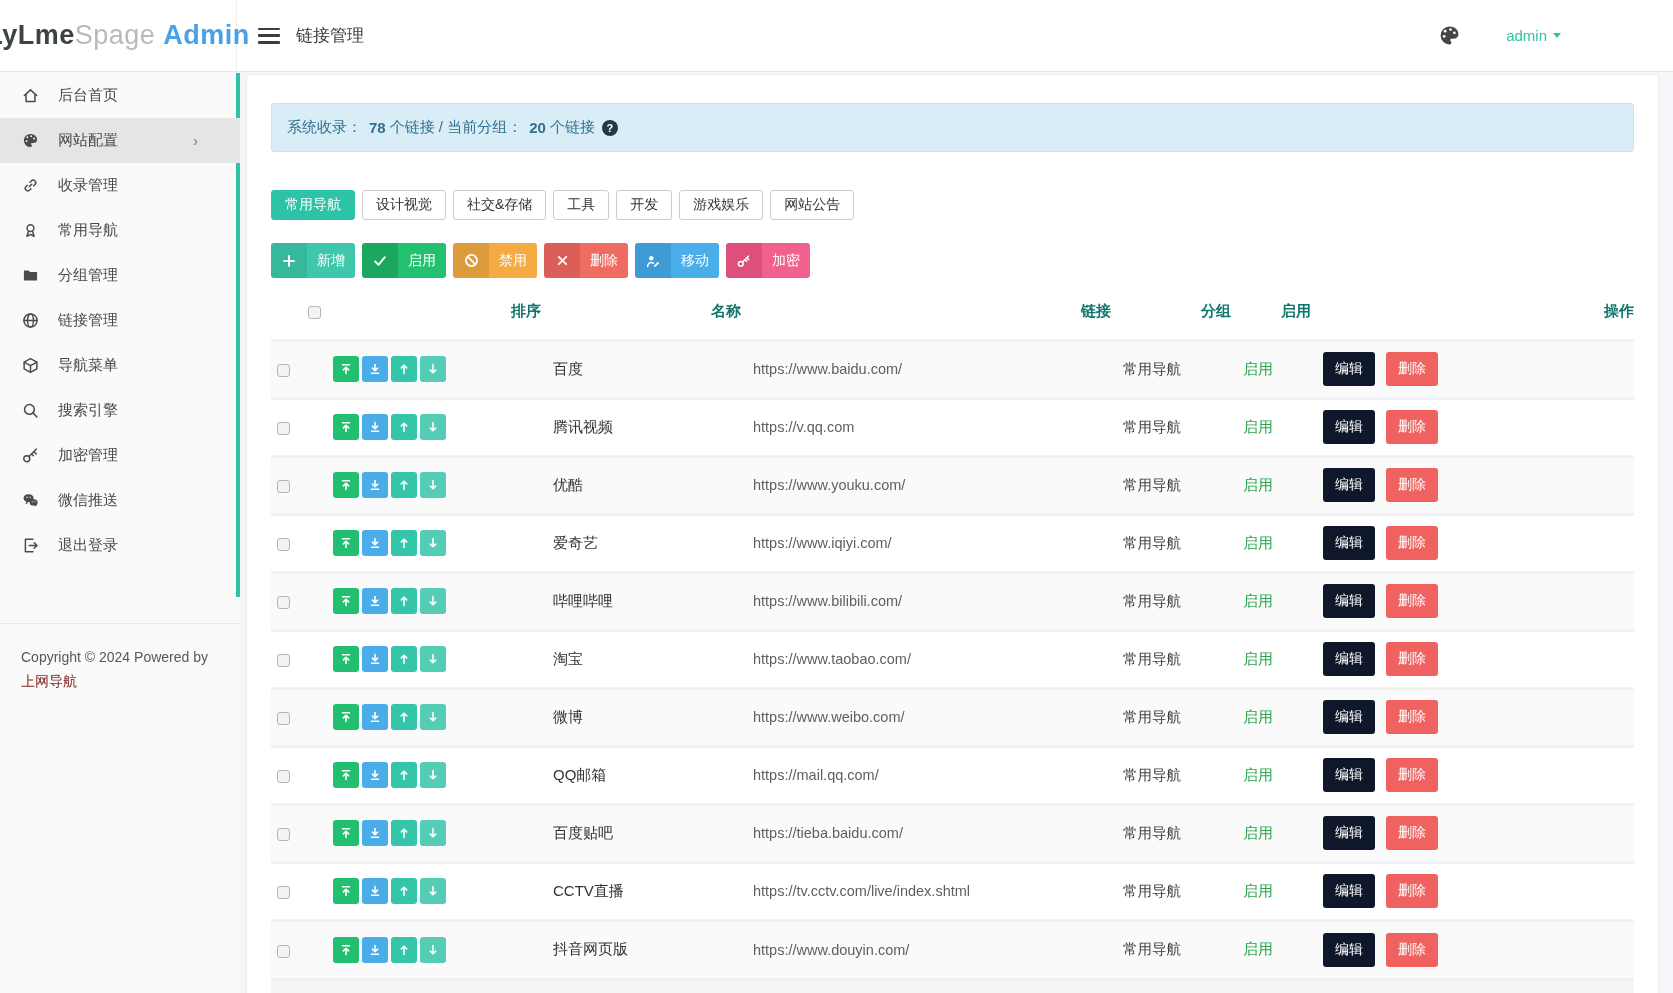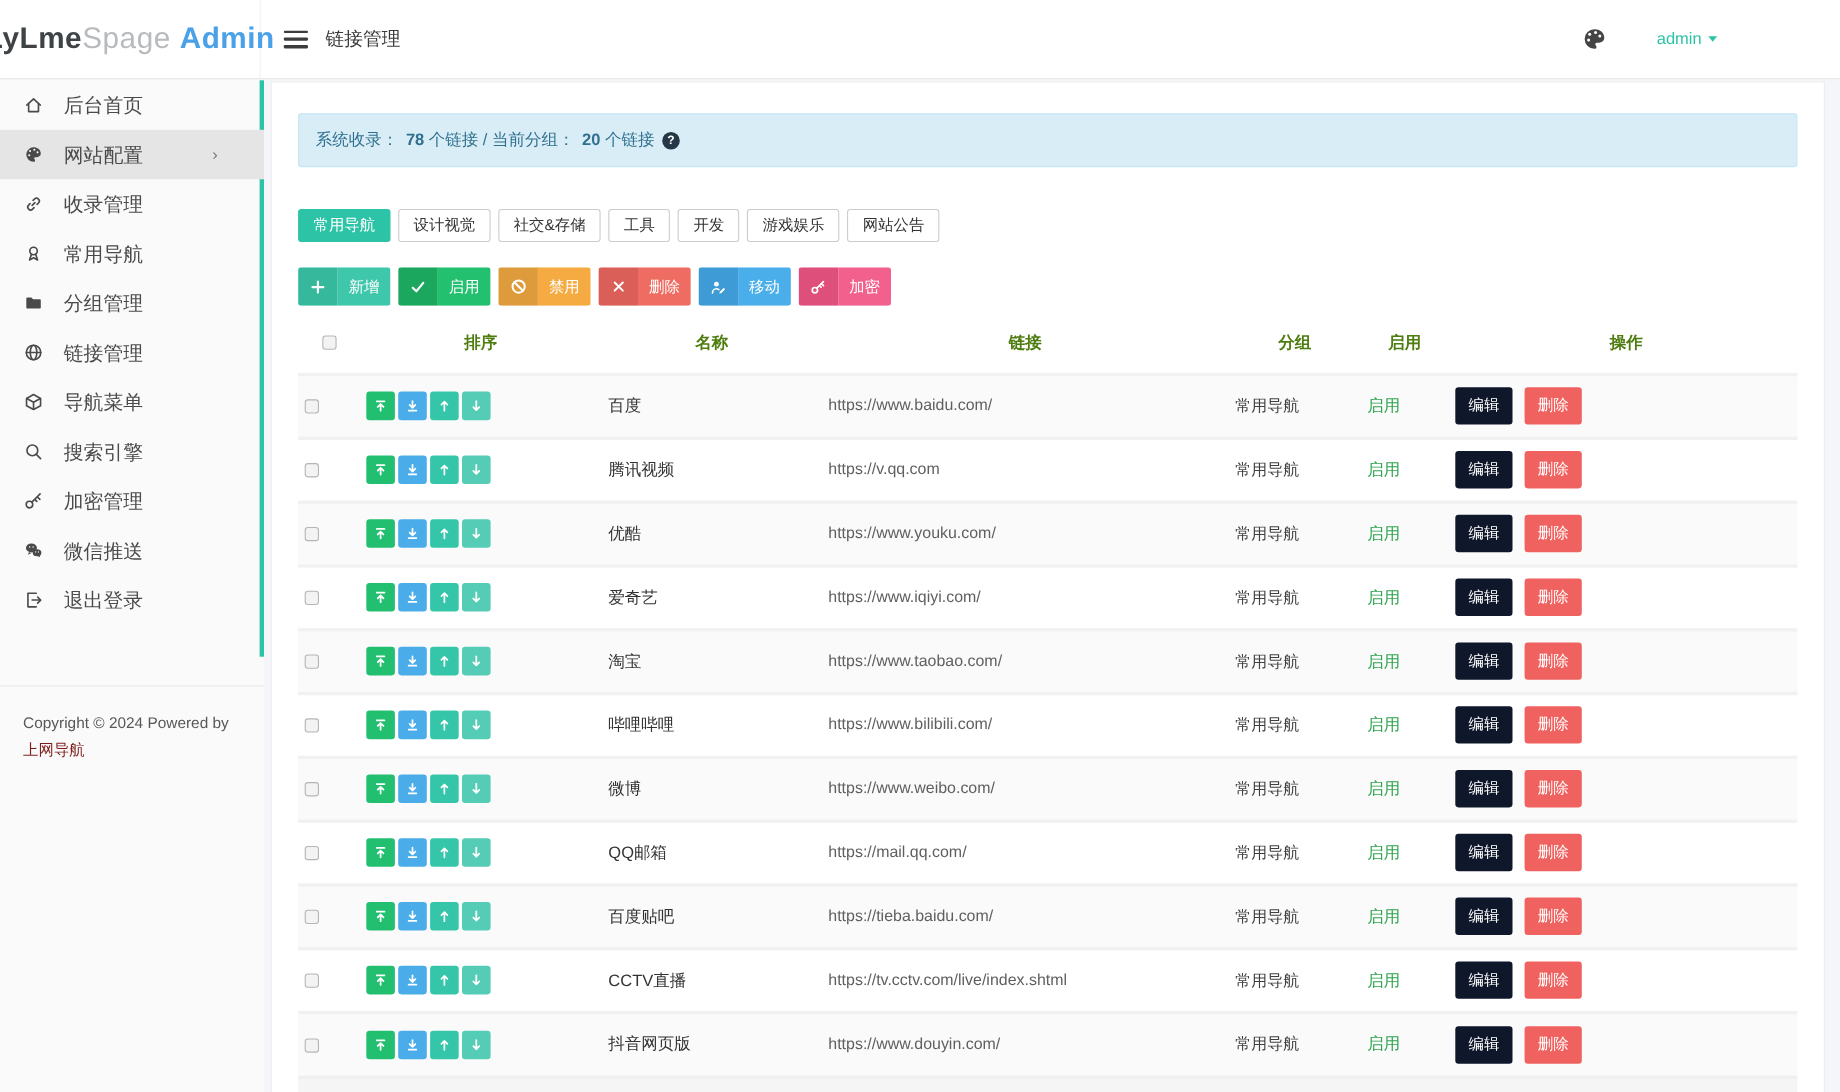--- a/index.html
+++ b/index.html
@@ -26,21 +26,21 @@
   .caret { width:0; height:0; margin-left:6px; border-left:4px solid transparent;
            border-right:4px solid transparent; border-top:5px solid #2dc3a6; }
 
   
   .sidebar { position:absolute; top:73px; left:0; width:240px; height:920px; background:#fafafa; }
   .teal-bar { position:absolute; top:0; right:0; width:4px; height:524px; background:#2dc3a6; z-index:1; }
   .menu-item { position:relative; height:45px; display:flex; align-items:center; padding-left:21px;
                cursor:pointer; z-index:0; }
   .menu-item.hl { background:#e5e5e5; z-index:2; }
   .menu-item .micon { width:18px; height:17px; display:flex; align-items:center; justify-content:center; }
-  .menu-item .mlabel { margin-left:19px; font-size:18px; color:#4a4a4a; }
+  .menu-item .mlabel { margin-left:19px; font-size:15px; color:#4a4a4a; }
   .menu-item .chev { margin-left:auto; margin-right:42px; color:#777; font-size:15px; line-height:1; }
   .side-divider { margin-top:55px; border-top:1px solid #e9e9e9; }
   .side-footer { padding:22px 20px 0 21px; font-size:14px; color:#585858; line-height:23px; }
   .side-footer a { color:#7f1d1d; text-decoration:none; display:inline-block; margin-top:1px; }
 
   
   .content { position:absolute; top:73px; left:240px; right:0; bottom:0; background:#f4f6f9; }
   .card { position:absolute; top:1px; left:6px; right:14px; bottom:-8px; background:#fff;
           border:1px solid #ececec; overflow:hidden; }
   .card-inner { padding:28px 24px 0 24px; }
@@ -59,21 +59,21 @@
   .tab.active { background:#2dc3a6; border-color:#2dc3a6; color:#fff; }
 
   .actions { margin-top:23px; display:flex; }
   .abtn { height:35px; margin-right:7px; display:inline-flex; border-radius:3px; overflow:hidden;
           cursor:pointer; }
   .abtn .ic { width:36px; display:flex; align-items:center; justify-content:center; }
   .abtn .lb { width:48px; display:flex; align-items:center; justify-content:center; color:#fff;
               font-size:14px; }
 
   table.links { margin-top:6px; width:100%; border-collapse:collapse; table-layout:fixed; }
-  thead th { height:56px; text-align:center; font-size:15px; color:#4d7c0f; font-weight:bold;
+  thead th { height:56px; text-align:right; font-size:15px; color:#0f766e; font-weight:bold;
              padding-left:12px; background:#fff; }
   tbody td { height:58px; font-size:15px; padding-left:12px; }
   tbody tr { border-top:3px solid #f1f1f1; }
   tbody tr:nth-child(odd) { background:#fafafa; }
   th.c-check, td.c-check { padding-left:6px; }
   .cb { width:13px; height:13px; background:#f3f3f3; border:1px solid #b5b5b5; border-radius:3px;
         display:inline-block; vertical-align:middle; cursor:pointer; }
   .sortbtn { width:26px; height:26px; margin-right:3px; border:none; border-radius:3px;
              display:inline-flex; align-items:center; justify-content:center; cursor:pointer;
              vertical-align:middle; }
@@ -463,49 +463,49 @@
                   </svg>
                 </button><button class="sortbtn" style="background: rgb(53, 198, 169); color: rgb(255, 255, 255);">
                   <svg width="12" height="12" viewBox="0 0 12 12" fill="none" stroke="currentColor" stroke-width="1.4" stroke-linecap="round" stroke-linejoin="round">
                     <path d="M6 10.4V2.2M3.3 4.9 6 2.2l2.7 2.7" stroke-width="1.6"></path>
                   </svg>
                 </button><button class="sortbtn" style="background: rgb(85, 204, 181); color: rgb(255, 255, 255);">
                   <svg width="12" height="12" viewBox="0 0 12 12" fill="none" stroke="currentColor" stroke-width="1.4" stroke-linecap="round" stroke-linejoin="round">
                     <path d="M6 1.6v8.2M3.3 7.1 6 9.8l2.7-2.7" stroke-width="1.6"></path>
                   </svg>
                 </button></td>
+              <td class="c-name">哔哩哔哩</td>
+              <td class="c-url">https://www.bilibili.com/</td>
+              <td class="c-group">常用导航</td>
+              <td class="c-status">启用</td>
+              <td class="c-ops"><button class="rowbtn edit">编辑</button><button class="rowbtn del">删除</button></td>
+            </tr>
+            <tr>
+              <td class="c-check"><span class="cb"></span></td>
+              <td class="c-sort"><button class="sortbtn" style="background: rgb(35, 191, 112); color: rgb(255, 255, 255);">
+                  <svg width="12" height="12" viewBox="0 0 12 12" fill="none" stroke="currentColor" stroke-width="1.4" stroke-linecap="round" stroke-linejoin="round">
+                    <path d="M2.5 1.8h7" stroke-width="1.6"></path>
+                    <path d="M6 10.4V4.3M3.4 6.9 6 4.3l2.6 2.6" stroke-width="1.6"></path>
+                  </svg>
+                </button><button class="sortbtn" style="background: rgb(74, 172, 232); color: rgb(255, 255, 255);">
+                  <svg width="12" height="12" viewBox="0 0 12 12" fill="none" stroke="currentColor" stroke-width="1.4" stroke-linecap="round" stroke-linejoin="round">
+                    <path d="M2.5 10.2h7" stroke-width="1.6"></path>
+                    <path d="M6 1.6v6.1M3.4 5.1 6 7.7l2.6-2.6" stroke-width="1.6"></path>
+                  </svg>
+                </button><button class="sortbtn" style="background: rgb(53, 198, 169); color: rgb(255, 255, 255);">
+                  <svg width="12" height="12" viewBox="0 0 12 12" fill="none" stroke="currentColor" stroke-width="1.4" stroke-linecap="round" stroke-linejoin="round">
+                    <path d="M6 10.4V2.2M3.3 4.9 6 2.2l2.7 2.7" stroke-width="1.6"></path>
+                  </svg>
+                </button><button class="sortbtn" style="background: rgb(85, 204, 181); color: rgb(255, 255, 255);">
+                  <svg width="12" height="12" viewBox="0 0 12 12" fill="none" stroke="currentColor" stroke-width="1.4" stroke-linecap="round" stroke-linejoin="round">
+                    <path d="M6 1.6v8.2M3.3 7.1 6 9.8l2.7-2.7" stroke-width="1.6"></path>
+                  </svg>
+                </button></td>
               <td class="c-name">淘宝</td>
               <td class="c-url">https://www.taobao.com/</td>
-              <td class="c-group">常用导航</td>
-              <td class="c-status">启用</td>
-              <td class="c-ops"><button class="rowbtn edit">编辑</button><button class="rowbtn del">删除</button></td>
-            </tr>
-            <tr>
-              <td class="c-check"><span class="cb"></span></td>
-              <td class="c-sort"><button class="sortbtn" style="background: rgb(35, 191, 112); color: rgb(255, 255, 255);">
-                  <svg width="12" height="12" viewBox="0 0 12 12" fill="none" stroke="currentColor" stroke-width="1.4" stroke-linecap="round" stroke-linejoin="round">
-                    <path d="M2.5 1.8h7" stroke-width="1.6"></path>
-                    <path d="M6 10.4V4.3M3.4 6.9 6 4.3l2.6 2.6" stroke-width="1.6"></path>
-                  </svg>
-                </button><button class="sortbtn" style="background: rgb(74, 172, 232); color: rgb(255, 255, 255);">
-                  <svg width="12" height="12" viewBox="0 0 12 12" fill="none" stroke="currentColor" stroke-width="1.4" stroke-linecap="round" stroke-linejoin="round">
-                    <path d="M2.5 10.2h7" stroke-width="1.6"></path>
-                    <path d="M6 1.6v6.1M3.4 5.1 6 7.7l2.6-2.6" stroke-width="1.6"></path>
-                  </svg>
-                </button><button class="sortbtn" style="background: rgb(53, 198, 169); color: rgb(255, 255, 255);">
-                  <svg width="12" height="12" viewBox="0 0 12 12" fill="none" stroke="currentColor" stroke-width="1.4" stroke-linecap="round" stroke-linejoin="round">
-                    <path d="M6 10.4V2.2M3.3 4.9 6 2.2l2.7 2.7" stroke-width="1.6"></path>
-                  </svg>
-                </button><button class="sortbtn" style="background: rgb(85, 204, 181); color: rgb(255, 255, 255);">
-                  <svg width="12" height="12" viewBox="0 0 12 12" fill="none" stroke="currentColor" stroke-width="1.4" stroke-linecap="round" stroke-linejoin="round">
-                    <path d="M6 1.6v8.2M3.3 7.1 6 9.8l2.7-2.7" stroke-width="1.6"></path>
-                  </svg>
-                </button></td>
-              <td class="c-name">哔哩哔哩</td>
-              <td class="c-url">https://www.bilibili.com/</td>
               <td class="c-group">常用导航</td>
               <td class="c-status">启用</td>
               <td class="c-ops"><button class="rowbtn edit">编辑</button><button class="rowbtn del">删除</button></td>
             </tr>
             <tr>
               <td class="c-check"><span class="cb"></span></td>
               <td class="c-sort"><button class="sortbtn" style="background: rgb(35, 191, 112); color: rgb(255, 255, 255);">
                   <svg width="12" height="12" viewBox="0 0 12 12" fill="none" stroke="currentColor" stroke-width="1.4" stroke-linecap="round" stroke-linejoin="round">
                     <path d="M2.5 1.8h7" stroke-width="1.6"></path>
                     <path d="M6 10.4V4.3M3.4 6.9 6 4.3l2.6 2.6" stroke-width="1.6"></path>

